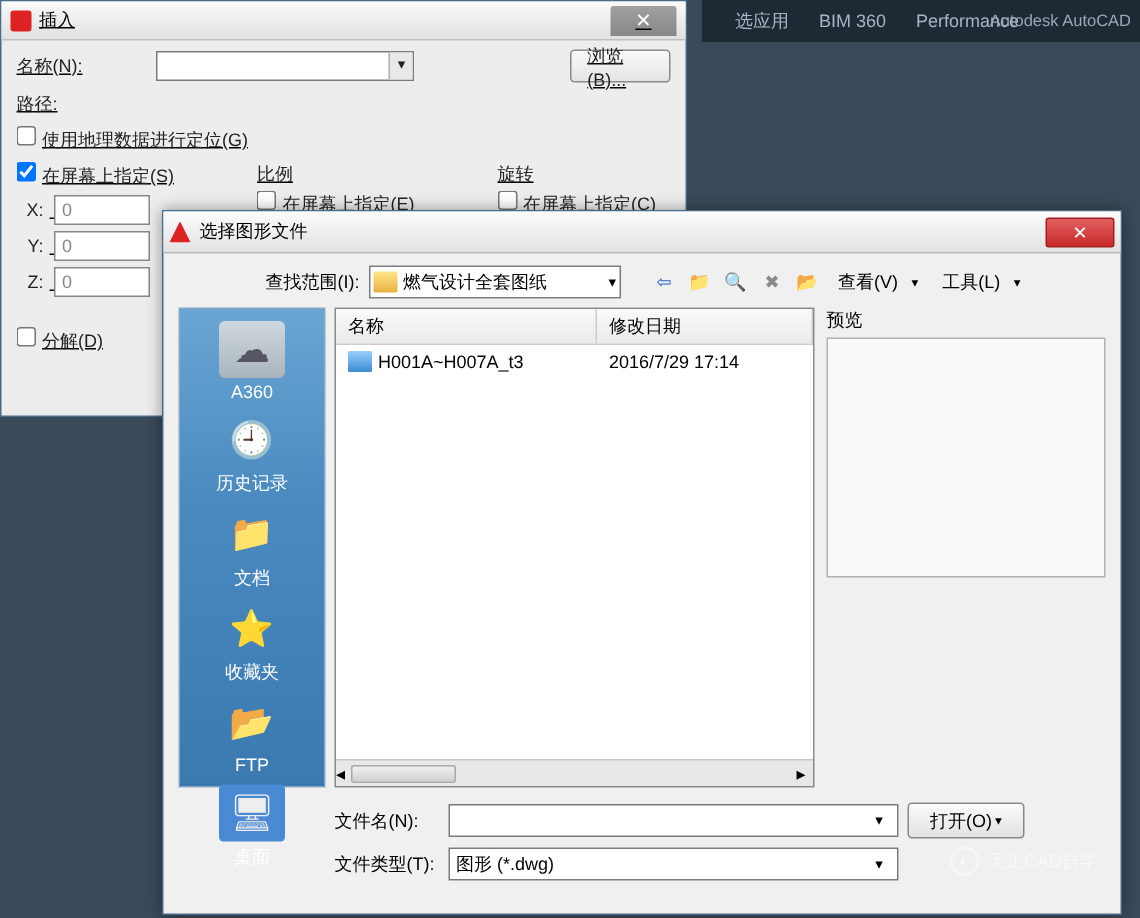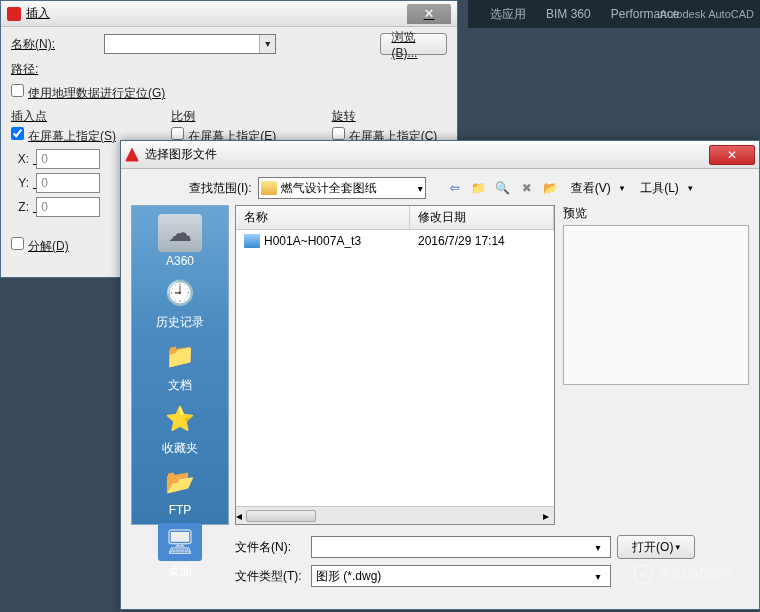--- a/index.html
+++ b/index.html
@@ -20,21 +20,21 @@
 .combo { flex:0 0 172px; height:20px; background:#fff; border:1px solid #7a7a7a; }
 .combo .arrow { float:right; width:16px; height:18px; background:#e8e8e8; border-left:1px solid #b0b0b0; text-align:center; font-size:10px; line-height:18px;}
 .btn { height:22px; padding:0 10px; background:linear-gradient(#fafafa,#e4e4e4); border:1px solid #8a8a8a; border-radius:3px; display:inline-flex; align-items:center; cursor:pointer; }
 input[type=checkbox] { margin-right:4px; }
 .group { display:inline-block; vertical-align:top; width:148px; }
 .group-title { margin-bottom:2px; }
 .coord-lbl { display:inline-block; width:18px; text-align:right; margin-right:4px; }
 .num-input { width:64px; height:20px; background:#fff; border:1px solid #888; padding:0 4px; color:#888; }
 
 
-.open-dlg { position:absolute; left:120px; top:140px; width:640px; height:470px; background:#f0f0f0; border:1px solid #4a6a8a; box-shadow:0 0 10px rgba(0,0,0,.4); }
+.open-dlg { position:absolute; left:108px; top:140px; width:640px; height:470px; background:#f0f0f0; border:1px solid #4a6a8a; box-shadow:0 0 10px rgba(0,0,0,.4); }
 .open-dlg .titlebar2 { height:28px; background:linear-gradient(#fcfcfc,#e2e2e2); border-bottom:1px solid #b8b8b8; display:flex; align-items:center; padding:0 4px; }
 .open-dlg .titlebar2 .ico { width:14px; height:14px; background:#d22; border-radius:2px; margin-right:6px; clip-path:polygon(50% 0,100% 100%,0 100%); }
 .open-dlg .titlebar2 .xbtn { margin-left:auto; width:46px; height:20px; background:linear-gradient(#e26060,#c82a2a); border:1px solid #a02020; color:#fff; display:flex; align-items:center; justify-content:center; border-radius:2px; }
 
 .open-body { padding:8px 10px 4px 10px; }
 .look-row { display:flex; align-items:center; gap:6px; margin-bottom:6px; margin-left:58px; }
 .look-combo { flex:0 0 168px; height:22px; background:#fff; border:1px solid #7a7a7a; display:flex; align-items:center; padding:0 2px; }
 .look-combo .folder-ico { width:16px; height:14px; background:linear-gradient(#ffe68a,#e8b040); border-radius:1px; margin-right:4px; }
 .tool-ico { width:18px; height:18px; display:inline-flex; align-items:center; justify-content:center; }
 .toolbtn { padding:0 4px; border:1px solid transparent; border-radius:2px; cursor:pointer; display:inline-flex; align-items:center; gap:9px; }
@@ -103,21 +103,20 @@
     </div>
     <div class="row">
         <span class="lbl">路径:</span>
       </div>
     <div class="row">
         <label><input type="checkbox" style=""><span>使用地理数据进行定位(G)</span></label>
       </div>
 
     <div class="row" style="align-items:flex-start;">
       <div class="group">
-        <div class="group-title">插入点</div>
         <label><input type="checkbox" checked="" style=""><span>在屏幕上指定(S)</span></label>
         <div style="margin-top:4px">
           <span class="coord-lbl">X:</span>
           <input class="num-input" value="0" style="">
         </div>
         <div style="margin-top:4px">
           <span class="coord-lbl">Y:</span>
           <input class="num-input" value="0" style="">
         </div>
         <div style="margin-top:4px">

